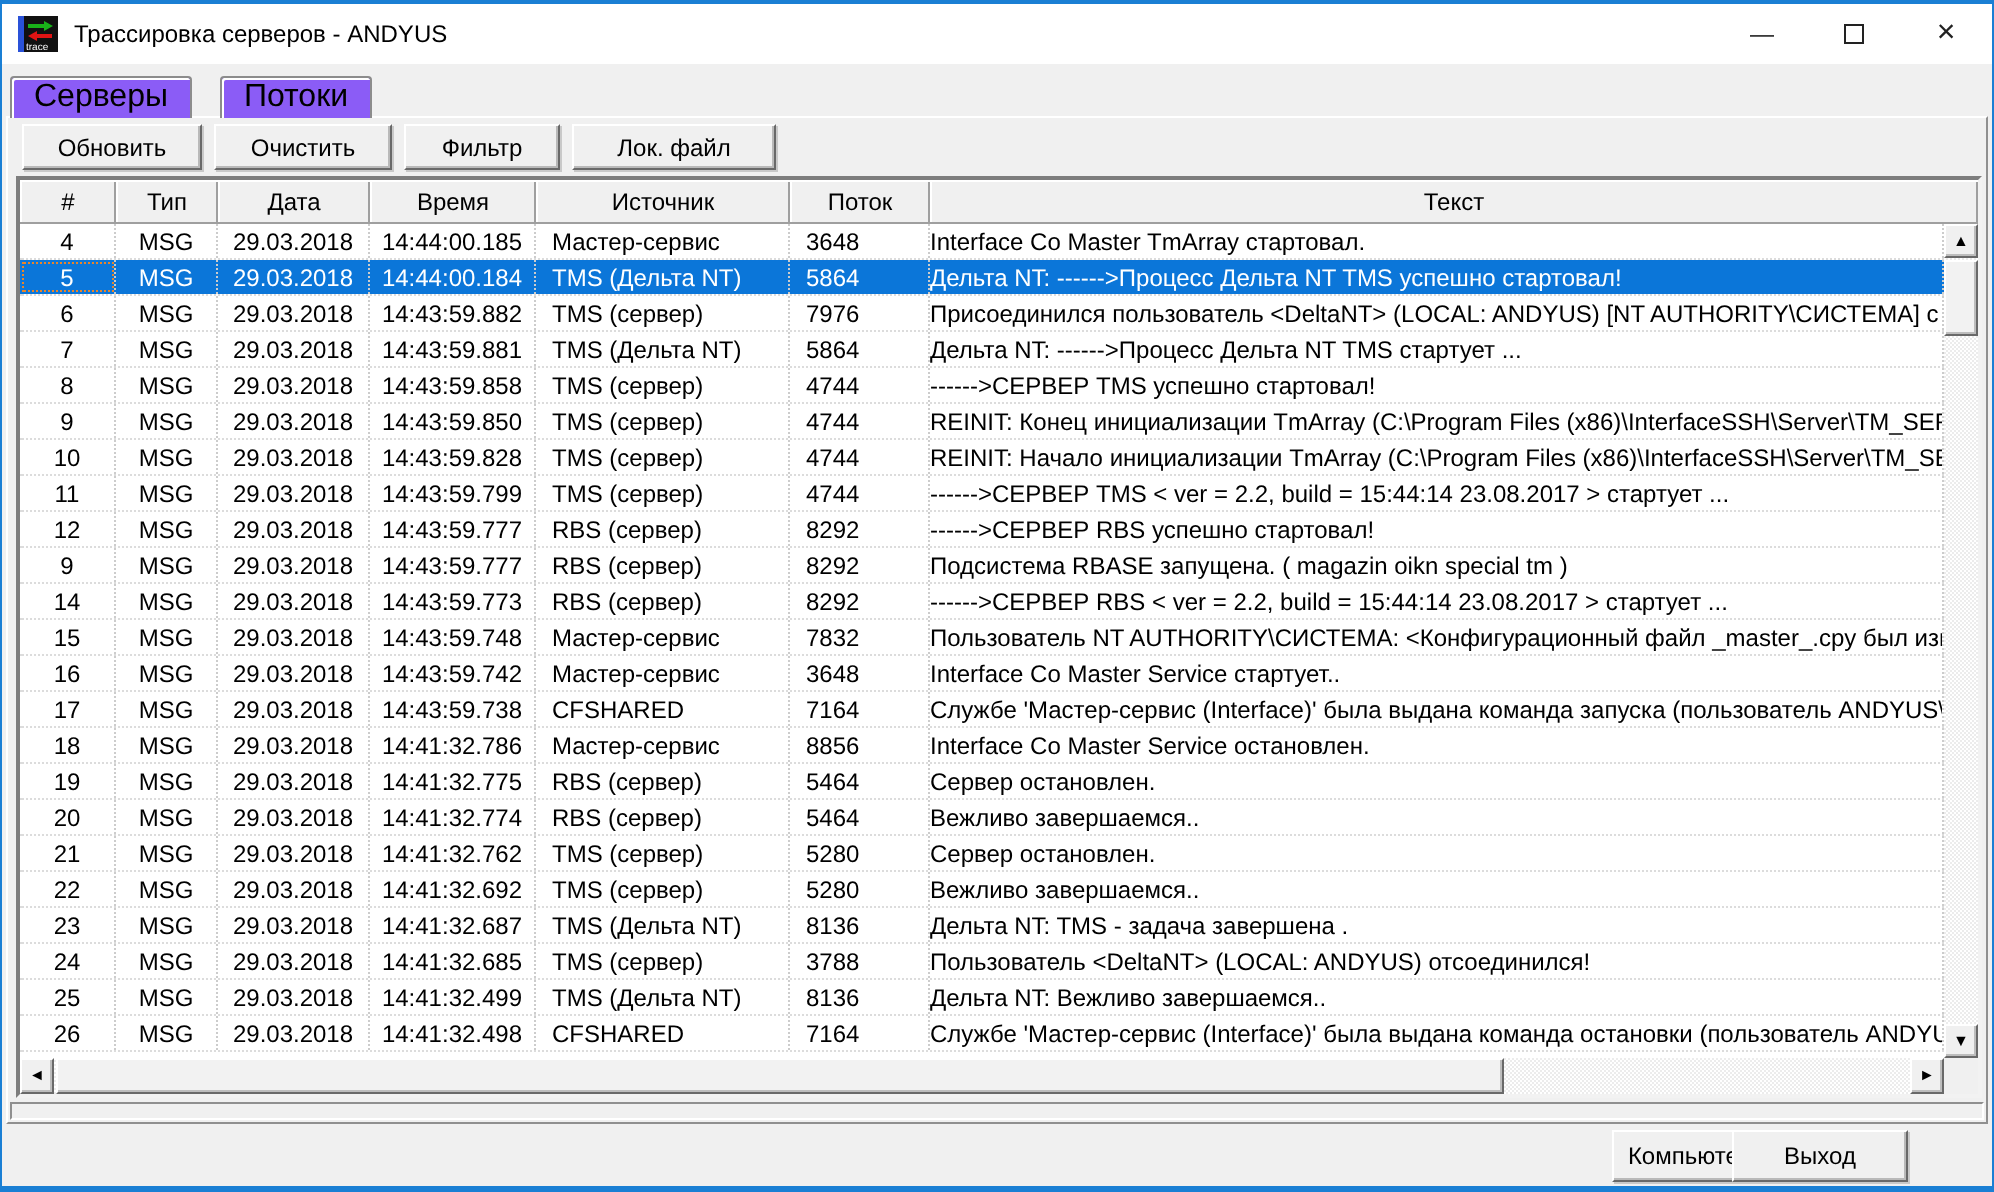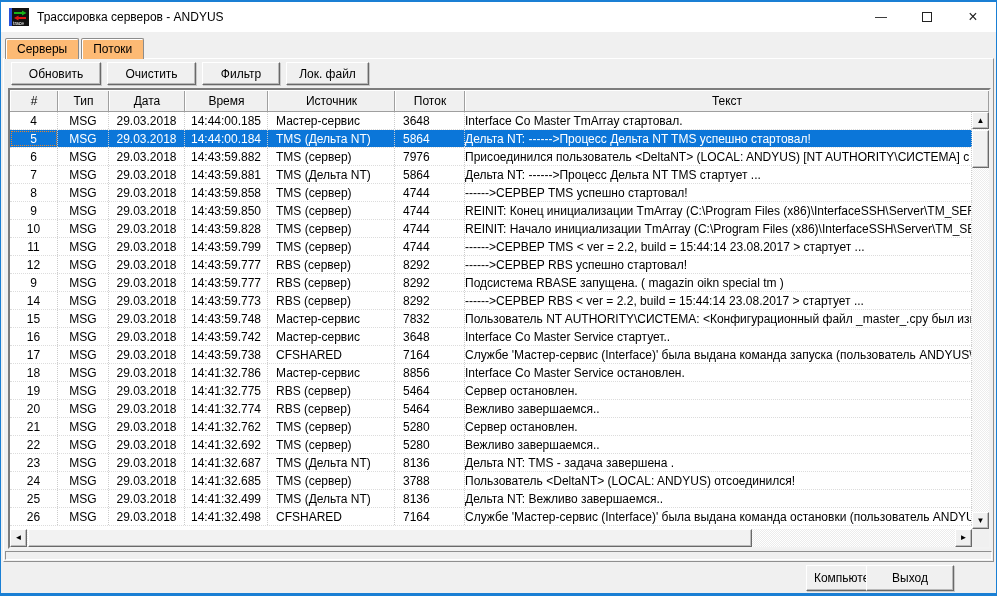--- a/index.html
+++ b/index.html
@@ -12,34 +12,34 @@
   .app-icon{width:20px;height:20px;margin-left:8px;flex:0 0 auto;}
   .title-text{margin-left:8px;font-size:12px;color:#000;white-space:nowrap;}
   .caption-buttons{margin-left:auto;display:flex;height:100%;}
   .cap-btn{width:46px;height:100%;display:flex;align-items:center;justify-content:center;color:#222;font-size:13px;}
   .cap-btn .min-glyph{font-size:12px;}
   .cap-btn .max-glyph{display:block;width:10px;height:10px;border:1px solid #222;}
   .cap-btn .close-glyph{font-size:16px;line-height:1;}
 
   
   .tabbar{position:absolute;top:32px;left:4px;height:25px;display:flex;align-items:flex-end;z-index:3;}
-  .tab{height:21px;padding:0 11px;background:#fdba74;border:1px solid #8c8c8c;border-bottom:none;
-       border-radius:2px 2px 0 0;display:flex;align-items:center;font-size:12px;color:#000;
-       box-shadow:inset 1px 1px 0 #ffffff;margin-right:2px;position:relative;}
+  .tab{height:21px;padding:0 11px;background:#8b5cf6;border:1px solid #8c8c8c;border-bottom:none;
+       border-radius:2px 2px 0 0;display:flex;align-items:center;font-size:16px;color:#000;
+       box-shadow:inset 1px 1px 0 #ffffff;margin-right:14px;position:relative;}
   .tab.active{height:25px;z-index:4;margin-bottom:-1px;padding-bottom:1px;}
   .tabpage{position:absolute;top:56px;left:2px;right:2px;height:504px;background:#f0f0f0;
        border:1px solid;border-color:#ffffff #8f8f8f #8f8f8f #ffffff;z-index:1;}
 
   
   .toolbar{position:absolute;top:60px;left:10px;height:24px;display:flex;z-index:2;}
   .tb-btn{height:23px;margin-right:6px;padding:0 10px;min-width:78px;display:flex;align-items:center;justify-content:center;
        font-size:12px;color:#000;background:#f0f0f0;
        border:1px solid;border-color:#ffffff #696969 #696969 #ffffff;
        box-shadow:inset -1px -1px 0 #b9b9b9, 1px 1px 0 #c9c9c9;}
-  .tb-btn.w1{width:90px}.tb-btn.w2{width:89px}.tb-btn.w3{width:78px}.tb-btn.w4{width:83px}
+  .tb-btn.w1{width:90px}.tb-btn.w2{width:89px}.tb-btn.w3{width:78px}.tb-btn.w4{width:102px}
 
   
   .grid-frame{position:absolute;top:86px;left:7px;width:983px;height:461px;background:#ffffff;z-index:2;
        border:2px solid;border-color:#7d7d7d #f2f2f2 #f2f2f2 #7d7d7d;}
   .grid-header{position:absolute;top:0;left:0;right:0;height:22px;display:flex;background:#f0f0f0;border-bottom:1px solid #9f9f9f;}
   .hcell{height:100%;display:flex;align-items:center;justify-content:center;font-size:12px;color:#000;
        box-shadow:inset 1px 1px 0 #ffffff, inset -1px 0 0 #9f9f9f;white-space:nowrap;overflow:hidden;}
   .grid-body{position:absolute;top:22px;left:0;right:17px;bottom:18px;background:#fff;overflow:hidden;}
   .grid-row{display:flex;height:18px;border-bottom:1px dotted #dcdcdc;background:#fff;}
   .cell{height:100%;display:flex;align-items:center;font-size:12px;color:#000;border-right:1px dotted #cccccc;

